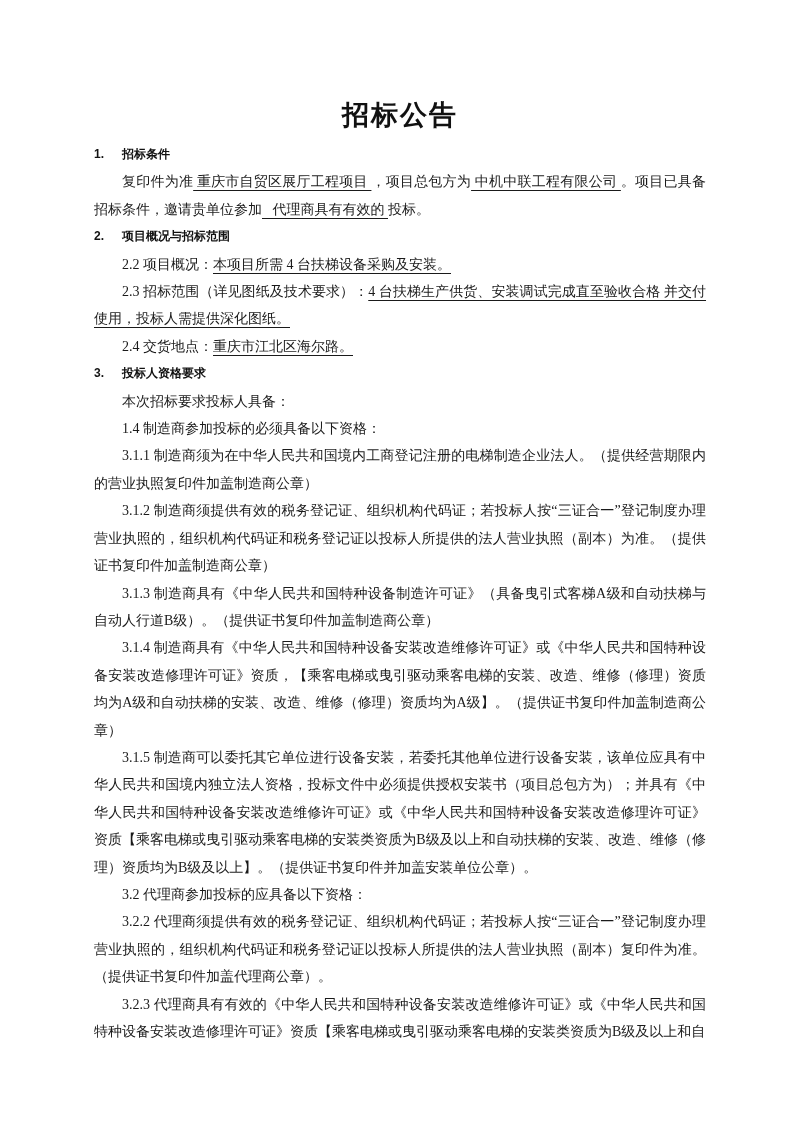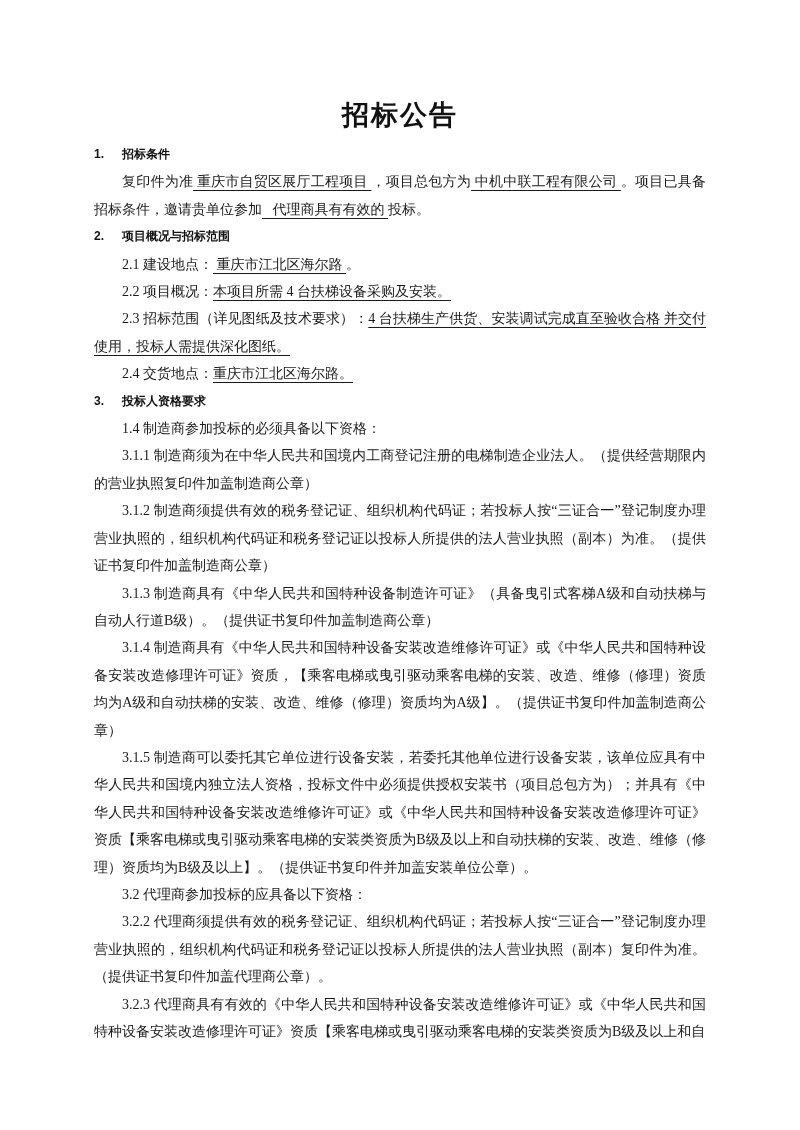--- a/index.html
+++ b/index.html
@@ -55,25 +55,25 @@
 </head>
 <body>
 
 <div class="page">
   <div class="content">
     <div class="doc-title">招标公告</div>
     <div id="doc-body">
         <div class="heading"><span class="hnum">1.</span><span>招标条件</span></div>
         <p class="para"><span>复印件为准</span><span class="u"> 重庆市自贸区展厅工程项目 </span><span>，项目总包方为</span><span class="u"> 中机中联工程有限公司 </span><span>。项目已具备招标条件，邀请贵单位参加</span><span class="u">   代理商具有有效的 </span><span>投标。</span></p>
         <div class="heading"><span class="hnum">2.</span><span>项目概况与招标范围</span></div>
-        <p class="para"><span>2.1 建设地点：</span><span class="u"> 重庆市江北区海尔路 </span><span>。</span></p>
         <p class="para"><span>2.2 项目概况：</span><span class="u">本项目所需 4 台扶梯设备采购及安装。</span></p>
         <p class="para"><span>2.3 招标范围（详见图纸及技术要求）：</span><span class="u">4 台扶梯生产供货、安装调试完成直至验收合格 并交付使用，投标人需提供深化图纸。</span></p>
         <p class="para"><span>2.4 交货地点：</span><span class="u">重庆市江北区海尔路。</span></p>
         <div class="heading"><span class="hnum">3.</span><span>投标人资格要求</span></div>
+        <p class="para"><span>本次招标要求投标人具备：</span></p>
         <p class="para"><span>1.4 制造商参加投标的必须具备以下资格：</span></p>
         <p class="para"><span>3.1.1 制造商须为在中华人民共和国境内工商登记注册的电梯制造企业法人。（提供经营期限内的营业执照复印件加盖制造商公章）</span></p>
         <p class="para"><span>3.1.2 制造商须提供有效的税务登记证、组织机构代码证；若投标人按“三证合一”登记制度办理营业执照的，组织机构代码证和税务登记证以投标人所提供的法人营业执照（副本）为准。（提供证书复印件加盖制造商公章）</span></p>
         <p class="para"><span>3.1.3 制造商具有《中华人民共和国特种设备制造许可证》（具备曳引式客梯A级和自动扶梯与自动人行道B级）。（提供证书复印件加盖制造商公章）</span></p>
         <p class="para"><span>3.1.4 制造商具有《中华人民共和国特种设备安装改造维修许可证》或《中华人民共和国特种设备安装改造修理许可证》资质，【乘客电梯或曳引驱动乘客电梯的安装、改造、维修（修理）资质均为A级和自动扶梯的安装、改造、维修（修理）资质均为A级】。（提供证书复印件加盖制造商公章）</span></p>
         <p class="para"><span>3.1.5 制造商可以委托其它单位进行设备安装，若委托其他单位进行设备安装，该单位应具有中华人民共和国境内独立法人资格，投标文件中必须提供授权安装书（项目总包方为）；并具有《中华人民共和国特种设备安装改造维修许可证》或《中华人民共和国特种设备安装改造修理许可证》资质【乘客电梯或曳引驱动乘客电梯的安装类资质为B级及以上和自动扶梯的安装、改造、维修（修理）资质均为B级及以上】。（提供证书复印件并加盖安装单位公章）。</span></p>
         <p class="para"><span>3.2 代理商参加投标的应具备以下资格：</span></p>
         <p class="para"><span>3.2.2 代理商须提供有效的税务登记证、组织机构代码证；若投标人按“三证合一”登记制度办理营业执照的，组织机构代码证和税务登记证以投标人所提供的法人营业执照（副本）复印件为准。（提供证书复印件加盖代理商公章）。</span></p>
         <p class="para"><span>3.2.3 代理商具有有效的《中华人民共和国特种设备安装改造维修许可证》或《中华人民共和国特种设备安装改造修理许可证》资质【乘客电梯或曳引驱动乘客电梯的安装类资质为B级及以上和自</span></p>
       </div>

